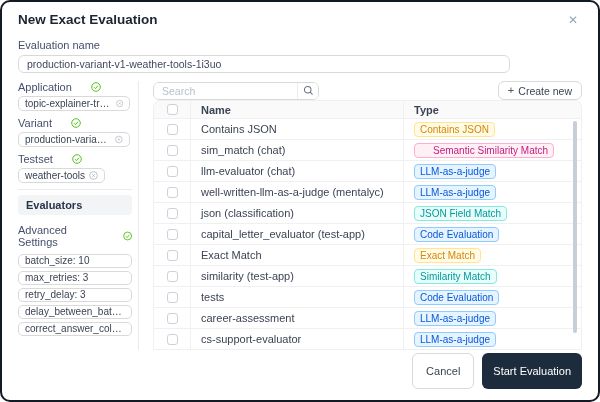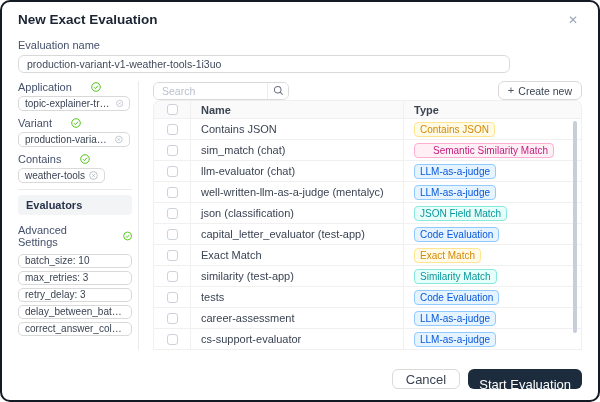--- a/index.html
+++ b/index.html
@@ -28,21 +28,21 @@
     border-radius:5px;padding:0 6px;font-size:10px;color:#3b4453;background:#fff;}
   .stag .t{white-space:nowrap;overflow:hidden;text-overflow:ellipsis;}
   .sdivider{border-top:1px solid #e8eaee;margin:4px 0 5px;}
   .evaluators-item{background:#f2f4f6;border-radius:4px;padding:4px 8px;font-weight:bold;font-size:11px;
     color:#28344a;margin-bottom:9px;cursor:pointer;}
   .adv-label{display:flex;align-items:center;gap:20px;color:#44506b;margin-bottom:6px;line-height:12px;}
   .pill{height:14px;line-height:12px;border:1px solid #d9d9d9;border-radius:5px;padding:0 6px;font-size:10px;
     color:#3b4453;margin-bottom:3px;white-space:nowrap;overflow:hidden;text-overflow:ellipsis;}
   
   .toolbar{display:flex;justify-content:space-between;align-items:center;}
-  .search-box{display:flex;width:136px;height:18px;border:1px solid #d9d9d9;border-radius:6px;overflow:hidden;background:#fff;}
+  .search-box{display:flex;width:166px;height:18px;border:1px solid #d9d9d9;border-radius:6px;overflow:hidden;background:#fff;}
   .search-box input{flex:1;min-width:0;border:none;outline:none;padding:0 8px;font-size:10.5px;color:#3b4453;
     font-family:"Liberation Sans",sans-serif;}
   .search-box input::placeholder{color:#b9c0cc;}
   .search-btn{width:21px;display:flex;align-items:center;justify-content:center;border-left:1px solid #ededed;
     color:#6b7280;cursor:pointer;background:#fff;}
   .create-btn{display:inline-flex;align-items:center;gap:4px;height:19px;border:1px solid #d9d9d9;border-radius:6px;
     background:#fff;padding:0 9px;font-size:10.5px;color:#3b4453;cursor:pointer;font-family:"Liberation Sans",sans-serif;}
   .create-btn .plus{font-size:11px;line-height:11px;color:#4b5563;}
   
   .table{border:1px solid #f0f0f0;border-bottom:none;border-radius:8px 8px 0 0;position:relative;}
@@ -54,21 +54,21 @@
   .c-type{width:177px;flex:none;display:flex;align-items:center;padding:0 10px;}
   .cbox{width:11px;height:11px;border:1px solid #ccd2db;border-radius:3px;background:#fff;cursor:pointer;}
   .badge{display:inline-block;font-size:10px;line-height:13px;padding:0 5px;border-radius:4px;border:1px solid transparent;white-space:nowrap;}
   .badge.gold{color:#d48806;background:#fffbe6;border-color:#ffe58f;}
   .badge.magenta{color:#c41d7f;background:#fff0f6;border-color:#ffadd2;padding-left:18px;}
   .badge.blue{color:#0958d9;background:#e6f4ff;border-color:#91caff;}
   .badge.cyan{color:#08979c;background:#e6fffb;border-color:#87e8de;}
   .scroll-thumb{position:absolute;right:4px;top:20px;width:4px;height:212px;background:#c7ced9;border-radius:2px;}
   
   .footer{position:absolute;right:16px;bottom:11px;display:flex;gap:8px;}
-  .btn{height:20px;border-radius:6px;font-size:13px;cursor:pointer;font-family:"Liberation Sans",sans-serif;}
+  .btn{height:36px;border-radius:6px;font-size:11px;cursor:pointer;font-family:"Liberation Sans",sans-serif;}
   .btn-cancel{padding:0 13px;border:1px solid #d9d9d9;background:#fff;color:#3b4453;}
   .btn-start{padding:8px 11px;border:none;background:#1c2c3c;color:#fff;}
   .icon-svg{display:block;}
 </style>
 </head>
 <body>
 
 <div class="frame">
 
   <div class="modal-header">
@@ -112,21 +112,21 @@
             <span class="t">production-variant - v1</span>
             <svg class="icon-svg" width="9" height="9" viewBox="0 0 14 14">
               <circle cx="7" cy="7" r="6" fill="none" stroke="#aeb6c2" stroke-width="1.3"></circle>
               <path d="M5 5l4 4M9 5l-4 4" fill="none" stroke="#aeb6c2" stroke-width="1.3"></path>
             </svg>
           </span>
         </div>
 
         <div class="sgroup">
           <div class="slabel">
-            <span>Contains</span>
+            <span>Testset</span>
             <svg class="icon-svg" width="10" height="10" viewBox="0 0 14 14">
               <circle cx="7" cy="7" r="6" fill="none" stroke="#52c41a" stroke-width="1.4"></circle>
               <path d="M4.2 7.3l2 2 3.6-4.2" fill="none" stroke="#52c41a" stroke-width="1.4"></path>
             </svg>
           </div>
           <span class="stag">
             <span class="t">weather-tools</span>
             <svg class="icon-svg" width="9" height="9" viewBox="0 0 14 14">
               <circle cx="7" cy="7" r="6" fill="none" stroke="#aeb6c2" stroke-width="1.3"></circle>
               <path d="M5 5l4 4M9 5l-4 4" fill="none" stroke="#aeb6c2" stroke-width="1.3"></path>

